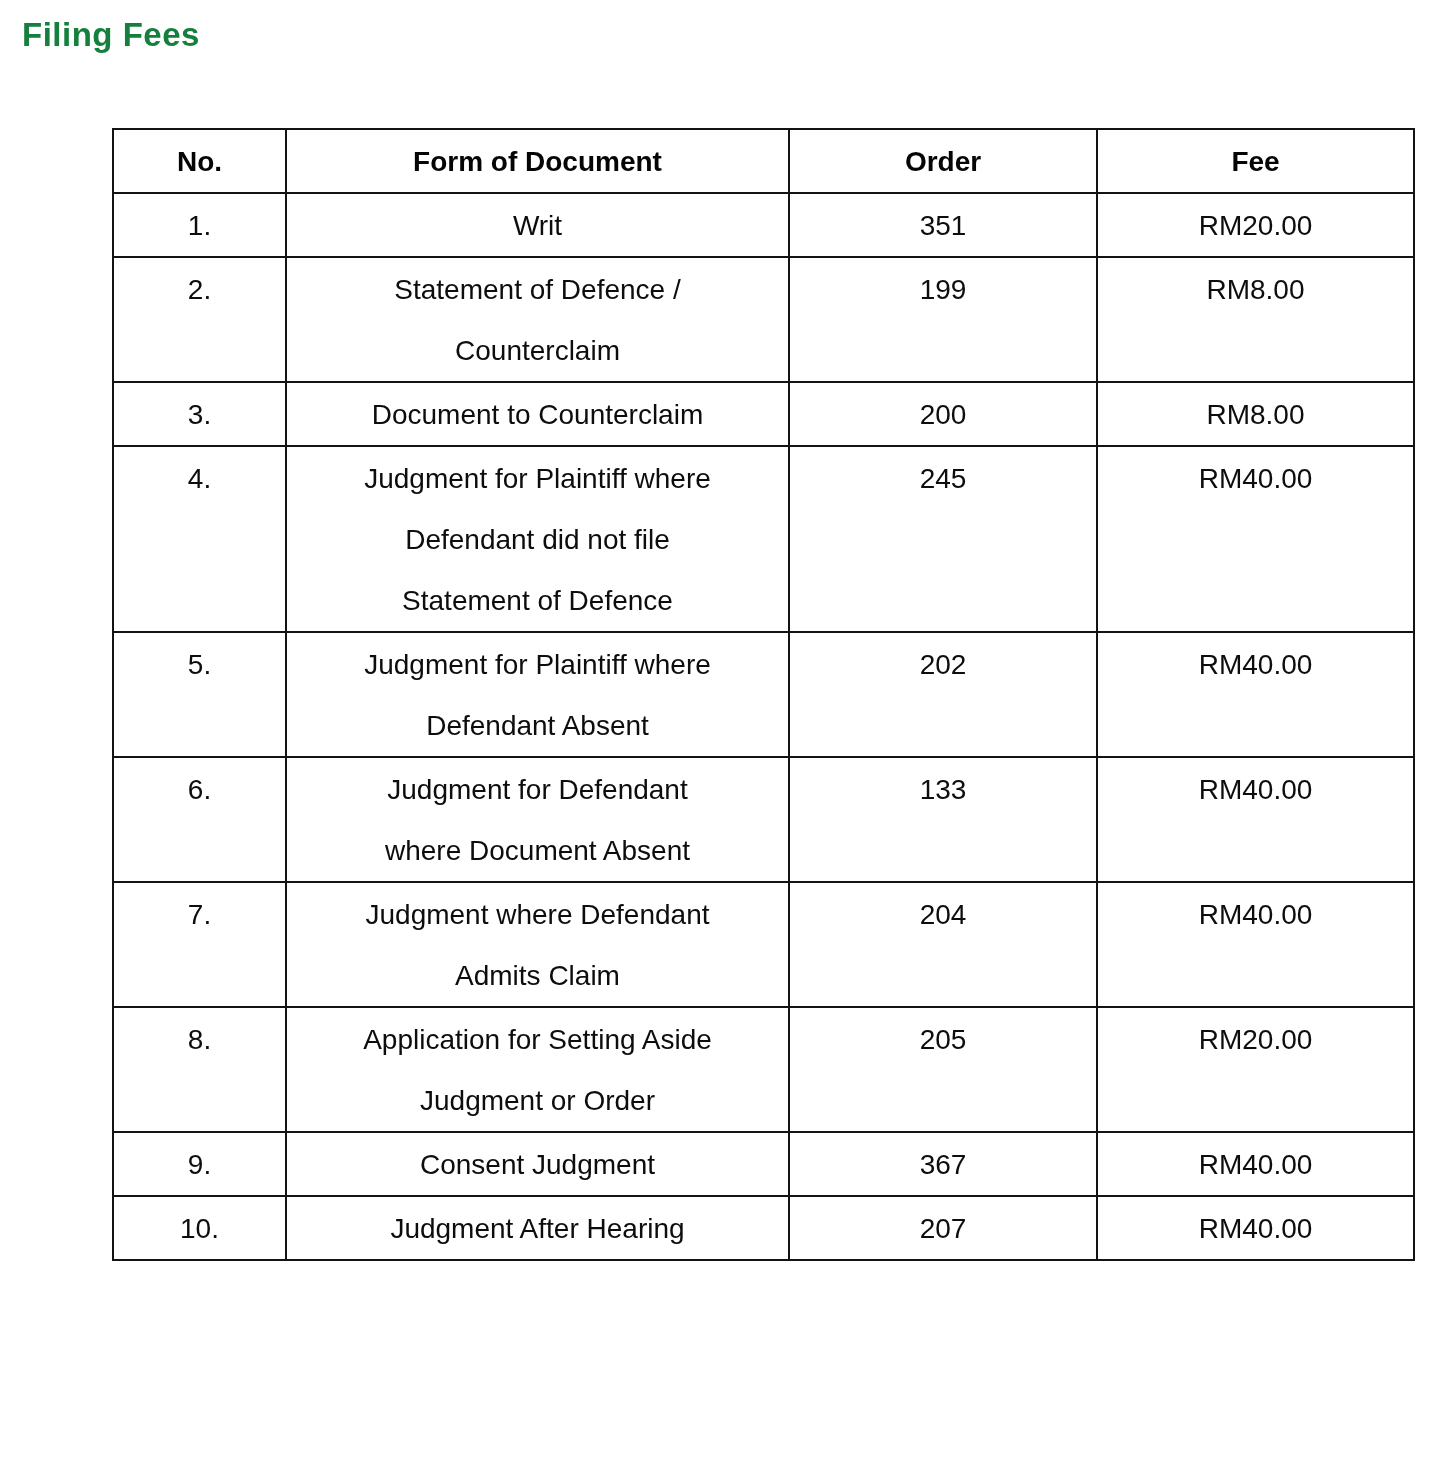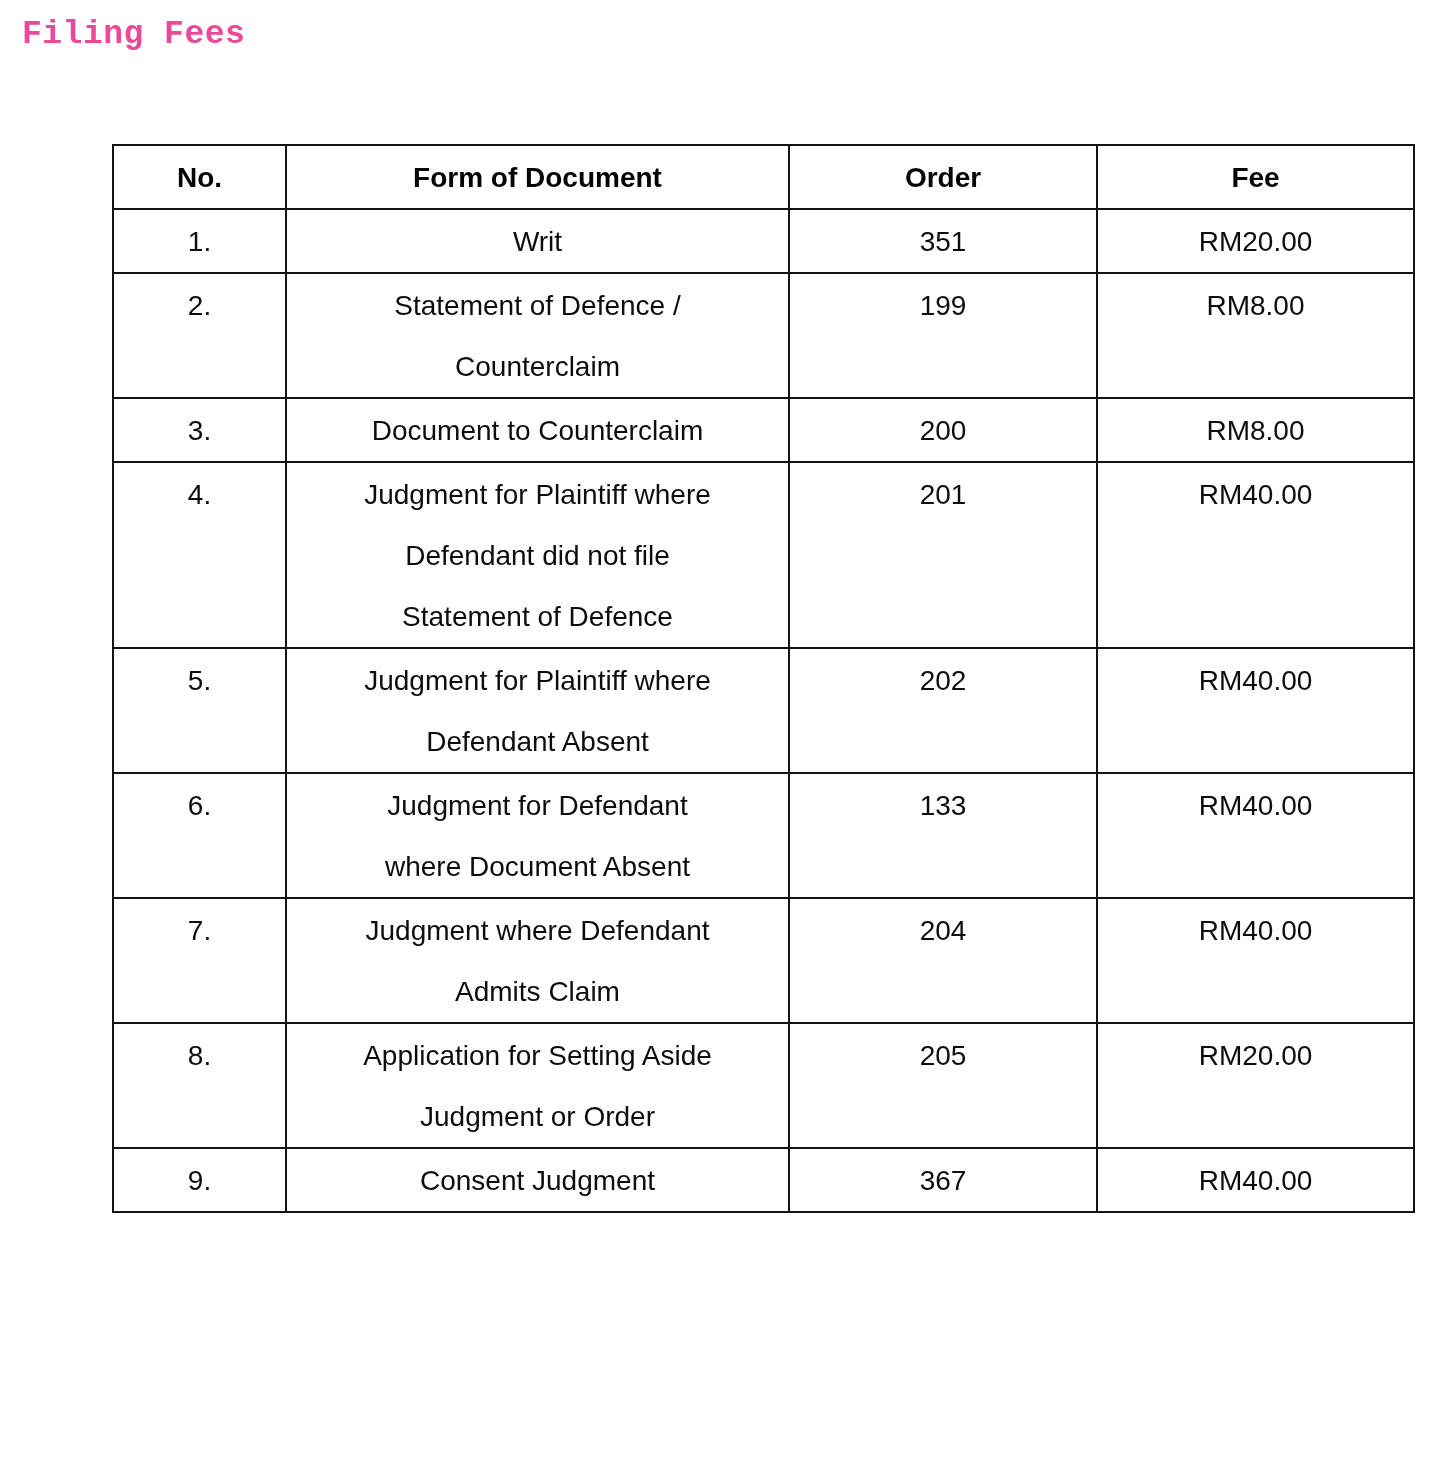--- a/index.html
+++ b/index.html
@@ -15,27 +15,26 @@
     background: #ffffff;
     overflow: hidden;
   }
   .doc-title {
     position: absolute;
     left: 22px;
     top: 16px;
     font-size: 33px;
     font-weight: bold;
     letter-spacing: 0.5px;
-    color: #ec4899;
-    font-family: Liberation Mono, monospace;
+    color: #15803d;
   }
   table.fees-table {
     position: absolute;
     left: 112px;
-    top: 144px;
+    top: 128px;
     width: 1301px;
     border-collapse: collapse;
     table-layout: fixed;
   }
   .fees-table th, .fees-table td {
     border: 2px solid #131313;
     font-size: 28px;
     line-height: 61px;
     text-align: center;
     vertical-align: top;
@@ -92,21 +91,21 @@
       <td>3.</td>
       <td>Document to Counterclaim</td>
       <td>200</td>
       <td>RM8.00</td>
     </tr>
         <tr>
       <td>4.</td>
       <td>Judgment for Plaintiff where
 Defendant did not file
 Statement of Defence</td>
-      <td>201</td>
+      <td>245</td>
       <td>RM40.00</td>
     </tr>
         <tr>
       <td>5.</td>
       <td>Judgment for Plaintiff where
 Defendant Absent</td>
       <td>202</td>
       <td>RM40.00</td>
     </tr>
         <tr>
@@ -129,16 +128,22 @@
 Judgment or Order</td>
       <td>205</td>
       <td>RM20.00</td>
     </tr>
         <tr>
       <td>9.</td>
       <td>Consent Judgment</td>
       <td>367</td>
       <td>RM40.00</td>
     </tr>
+        <tr>
+      <td>10.</td>
+      <td>Judgment After Hearing</td>
+      <td>207</td>
+      <td>RM40.00</td>
+    </tr>
       </tbody>
   </table>
 
 </div>
 
 </body></html>

